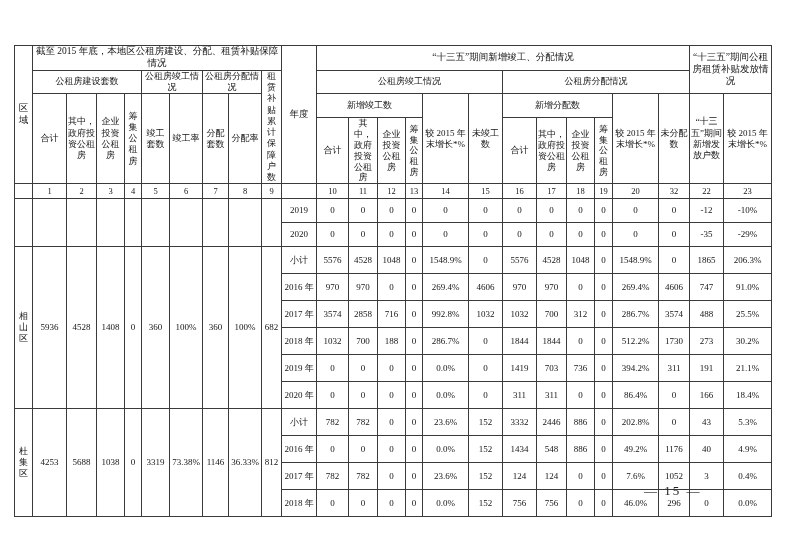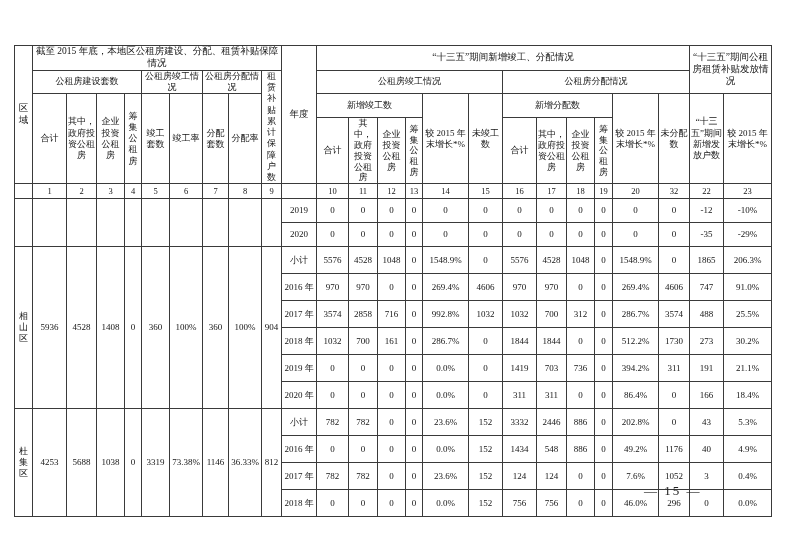--- a/index.html
+++ b/index.html
@@ -195,21 +195,21 @@
         <tr class="r-md">
           <td rowspan="6" class="region-cell">相山区</td>
           <td rowspan="6" class="base-cell">5936</td>
           <td rowspan="6" class="base-cell">4528</td>
           <td rowspan="6" class="base-cell">1408</td>
           <td rowspan="6" class="base-cell">0</td>
           <td rowspan="6" class="base-cell">360</td>
           <td rowspan="6" class="base-cell">100%</td>
           <td rowspan="6" class="base-cell">360</td>
           <td rowspan="6" class="base-cell">100%</td>
-          <td rowspan="6" class="base-cell">904</td>
+          <td rowspan="6" class="base-cell">682</td>
           <td class="year-cell">小计</td>
           <td class="val-cell">5576</td>
           <td class="val-cell">4528</td>
           <td class="val-cell">1048</td>
           <td class="val-cell">0</td>
           <td class="val-cell">1548.9%</td>
           <td class="val-cell">0</td>
           <td class="val-cell">5576</td>
           <td class="val-cell">4528</td>
           <td class="val-cell">1048</td>
@@ -250,21 +250,21 @@
           <td class="val-cell">0</td>
           <td class="val-cell">286.7%</td>
           <td class="val-cell">3574</td>
           <td class="val-cell">488</td>
           <td class="val-cell">25.5%</td>
         </tr>
         <tr class="r-md">
           <td class="year-cell">2018 年</td>
           <td class="val-cell">1032</td>
           <td class="val-cell">700</td>
-          <td class="val-cell">161</td>
+          <td class="val-cell">188</td>
           <td class="val-cell">0</td>
           <td class="val-cell">286.7%</td>
           <td class="val-cell">0</td>
           <td class="val-cell">1844</td>
           <td class="val-cell">1844</td>
           <td class="val-cell">0</td>
           <td class="val-cell">0</td>
           <td class="val-cell">512.2%</td>
           <td class="val-cell">1730</td>
           <td class="val-cell">273</td>

